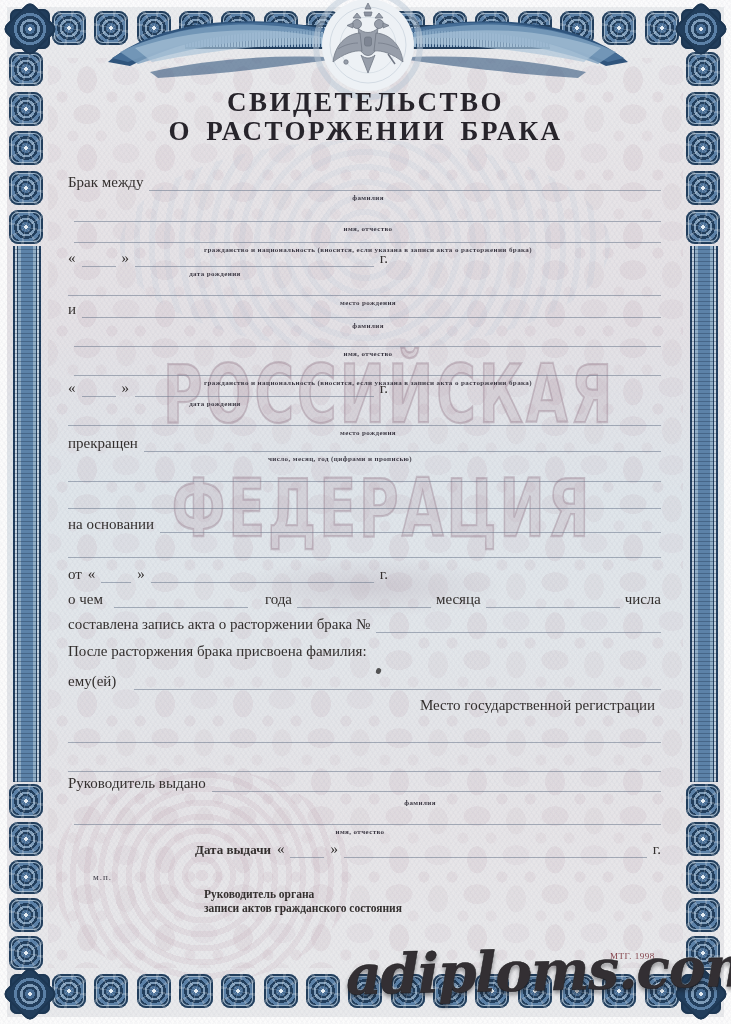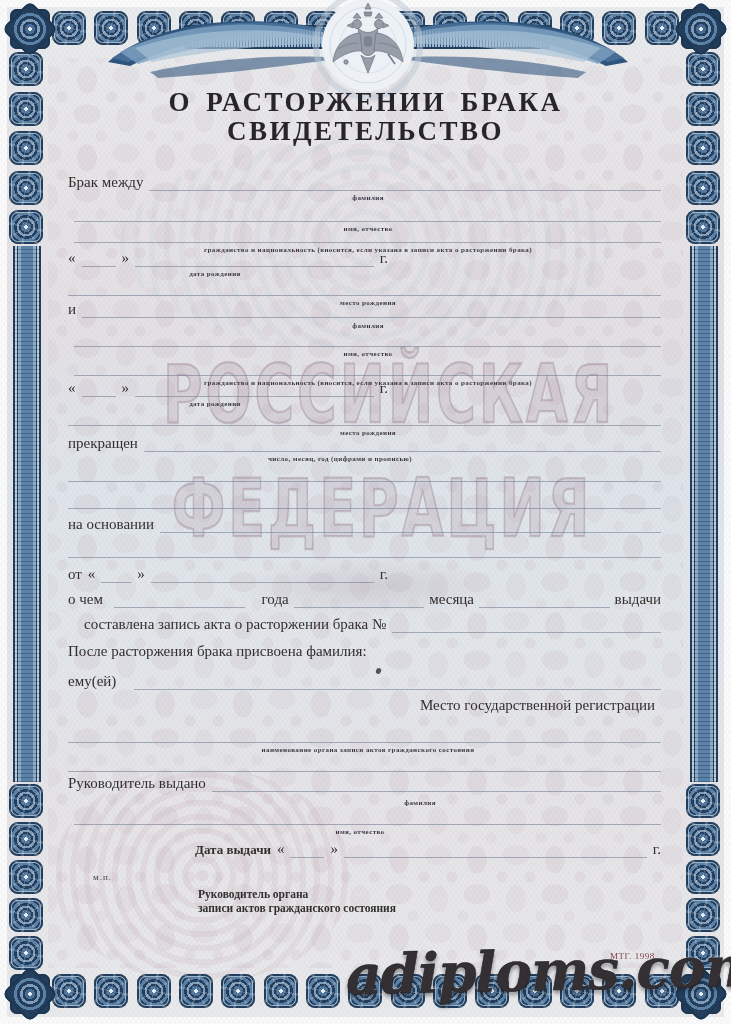--- a/index.html
+++ b/index.html
@@ -65,21 +65,21 @@
   .row{position:absolute;left:0;right:4px;display:flex;align-items:flex-end;height:18px;}
   .lbl{font-size:15px;line-height:17px;white-space:nowrap;padding-right:6px;color:#332f2e;}
   .lbl.after{padding-right:0;padding-left:6px;}
   .lbl.b{font-weight:700;font-size:13px;}
   .line{flex:1;border-bottom:1px solid rgba(108,120,140,.55);height:14px;}
   .sline{flex:none;width:34px;border-bottom:1px solid rgba(108,120,140,.55);height:14px;}
   .cap{position:absolute;font-size:7px;letter-spacing:.4px;color:#3d3a45;text-align:center;line-height:9px;font-weight:bold;}
   .title{position:absolute;left:0;right:0;top:88px;z-index:8;text-align:center;
     font-weight:700;font-size:27px;line-height:29px;letter-spacing:2.5px;word-spacing:5px;color:#27242b;}
   .mp{position:absolute;left:25px;top:872px;font-size:9px;letter-spacing:1px;color:#3d3a45;}
-  .ruk{position:absolute;left:130px;top:888px;font-size:11.5px;font-weight:700;line-height:13.5px;color:#332f2e;}
+  .ruk{position:absolute;left:136px;top:888px;font-size:11.5px;font-weight:700;line-height:13.5px;color:#332f2e;}
   .speck{position:absolute;left:376px;top:668px;width:5px;height:6px;z-index:8;background:#3a3a3a;border-radius:60% 40% 55% 45%;transform:rotate(20deg);opacity:.85;}
   .printcode{position:absolute;left:610px;top:951px;z-index:8;font-size:9px;letter-spacing:.5px;color:#83424a;font-family:"Liberation Serif",serif;}
   .sitewm{position:absolute;left:346px;top:938px;z-index:10;white-space:nowrap;
     font-family:"DejaVu Serif",serif;font-style:italic;font-weight:700;font-size:55px;letter-spacing:-1px;
     color:#332f33;-webkit-text-stroke:.5px #1c1b1e;transform:rotate(-1.2deg);
     text-shadow:0 -1px 1px rgba(255,255,255,.45),0 3px 4px rgba(25,25,30,.5);}
 </style>
 </head>
 <body>
 
@@ -191,22 +191,22 @@
       <path d="M-30,0 C-24,-4 -16,-6 -10,-6" fill="none" stroke="#6b7280" stroke-width=".6"></path>
       <path d="M30,0 C24,-4 16,-6 10,-6" fill="none" stroke="#6b7280" stroke-width=".6"></path>
       <path d="M-7,6 L0,24 L7,6 C3,10 -3,10 -7,6 Z"></path>
       <rect x="-3.5" y="-12" width="7" height="9" rx="2" fill="#7e8593"></rect>
       <circle cx="-22" cy="13" r="2.2"></circle>
       <path d="M20,5 l7,10" stroke-width="1.5"></path>
     </g>
   </svg>
 
   <div class="title">
+    <div>СВИДЕТЕЛЬСТВО</div>
     <div>О РАСТОРЖЕНИИ БРАКА</div>
-    <div>СВИДЕТЕЛЬСТВО</div>
   </div>
 
   <div class="form">
 
     <div class="row" style="top:173px;">
       <span class="lbl">Брак между</span>
       <span class="line"></span>
     </div>
     <div class="cap" style="top:194px;left:100px;width:400px;">фамилия</div>
 
@@ -294,24 +294,24 @@
       <span class="lbl after">г.</span>
     </div>
 
     <div class="row" style="top:590px;">
       <span class="lbl">о чем</span>
       <span class="line" style="margin:0 5px;"></span>
       <span class="lbl" style="padding-right:0;margin-left:12px;">года</span>
       <span class="line" style="margin:0 5px;"></span>
       <span class="lbl" style="padding-right:0;">месяца</span>
       <span class="line" style="margin:0 5px;"></span>
-      <span class="lbl" style="padding-right:0;">выдачи</span>
-    </div>
-
-    <div class="row" style="top:615px;margin-left:16px;">
+      <span class="lbl" style="padding-right:0;">числа</span>
+    </div>
+
+    <div class="row" style="top:615px;">
       <span class="lbl">составлена запись акта о расторжении брака №</span>
       <span class="line"></span>
     </div>
 
     <div class="row" style="top:642px;">
       <span class="lbl">После расторжения брака присвоена фамилия:</span>
     </div>
 
     <div class="row" style="top:672px;gap:12px;">
       <span class="lbl">ему(ей)</span>
@@ -319,21 +319,20 @@
     </div>
 
     <div class="row" style="top:697px;flex-direction:column;">
       <span class="lbl">Место государственной регистрации</span>
       <span class="line"></span>
     </div>
 
     <div class="row" style="top:725px;">
       <span class="line"></span>
     </div>
-    <div class="cap" style="top:746px;left:60px;width:480px;">наименование органа записи актов гражданского состояния</div>
 
     <div class="row" style="top:754px;">
       <span class="line"></span>
     </div>
 
     <div class="row" style="top:774px;">
       <span class="lbl">Руководитель выдано</span>
       <span class="line"></span>
     </div>
     <div class="cap" style="top:799px;left:272px;width:160px;">фамилия</div>

